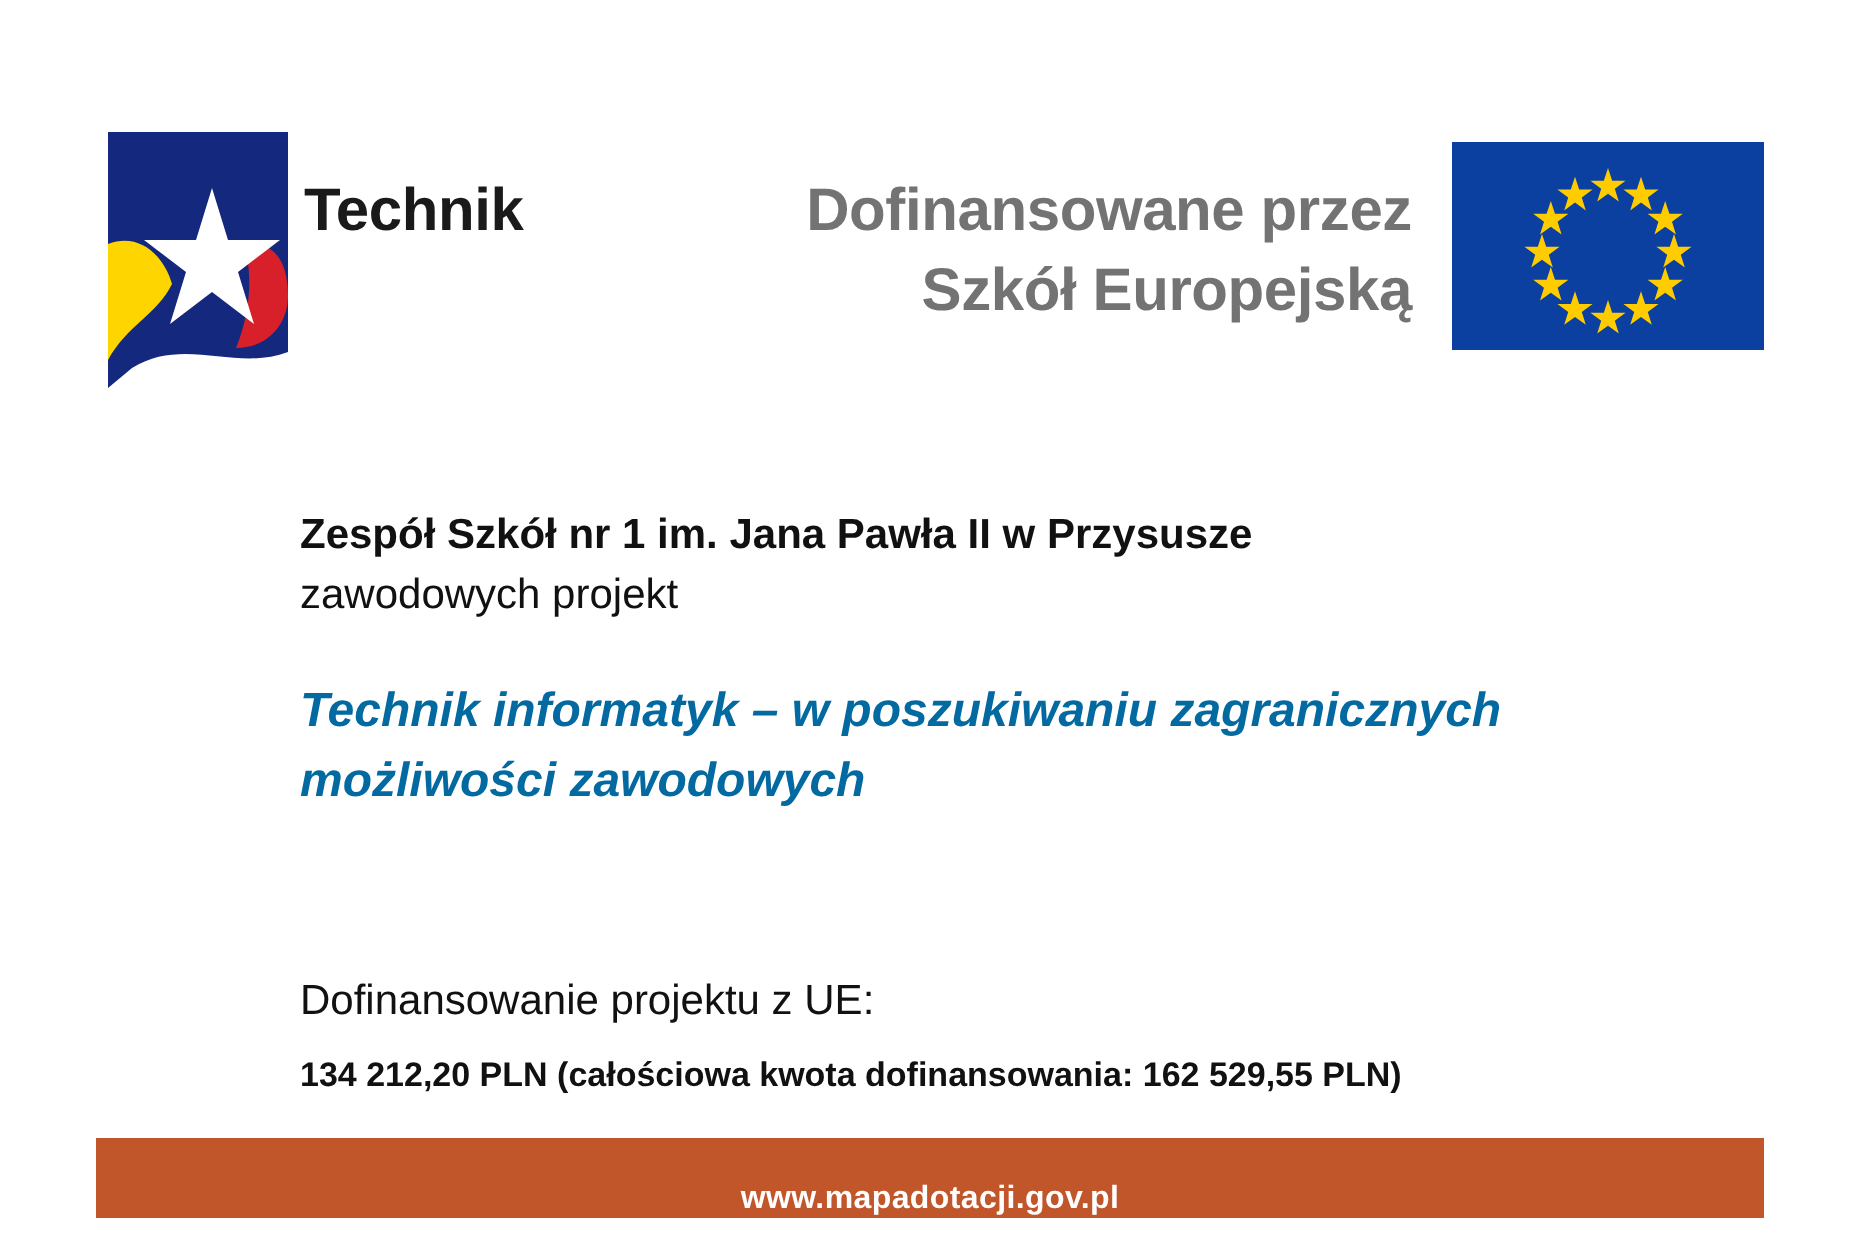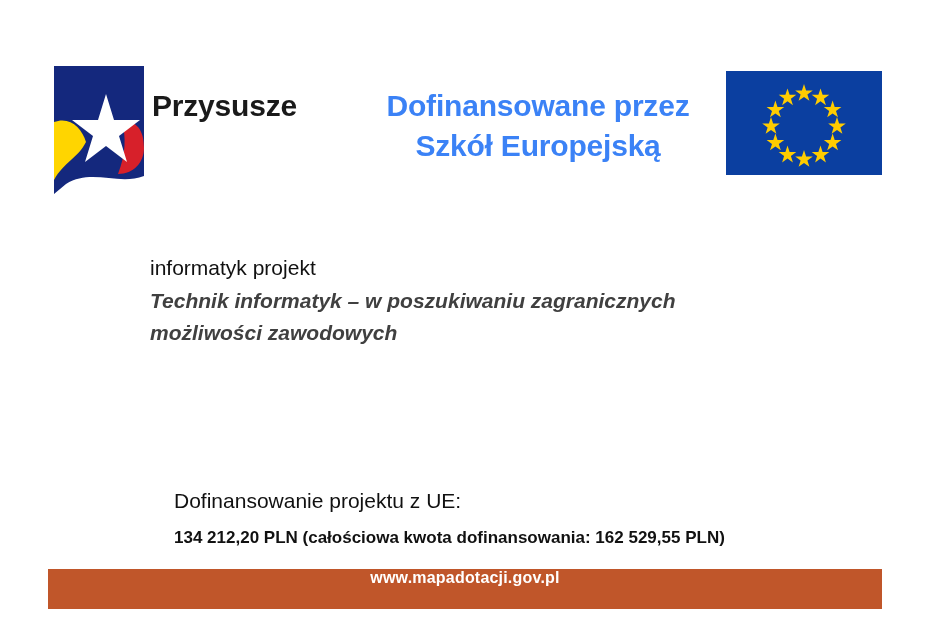--- a/index.html
+++ b/index.html
@@ -58,25 +58,25 @@
     letter-spacing: -0.2px;
     white-space: nowrap;
   }
 
   
   .eu-text {
     position: absolute;
     left: 370px;
     top: 38px;
     width: 336px;
-    text-align: center;
+    text-align: right;
     font-size: 30px;
     font-weight: bold;
     line-height: 1.32;
-    color: #3b82f6;
+    color: #737373;
     letter-spacing: -0.2px;
   }
 
   
   .eu-flag {
     position: absolute;
     left: 726px;
     top: 23px;
     width: 156px;
     height: 104px;
@@ -96,36 +96,35 @@
     line-height: 1.45;
     color: #111111;
   }
   .line-realizes {
     font-size: 21px;
     font-weight: normal;
     line-height: 1.45;
     color: #111111;
   }
   .line-project-title {
-    margin-top: 2px;
-    font-size: 21px;
+    margin-top: 24px;
+    font-size: 24px;
     font-weight: bold;
     font-style: italic;
     line-height: 1.48;
-    color: #404040;
+    color: #0369a1;
     width: 640px;
   }
 
   
   .funding {
     position: absolute;
     left: 150px;
     top: 486px;
     width: 700px;
-    margin-left: 24px;
   }
   .funding-label {
     font-size: 21px;
     font-weight: normal;
     color: #111111;
     line-height: 1.45;
   }
   .funding-amount {
     margin-top: 10px;
     font-size: 17px;
@@ -136,21 +135,21 @@
 
   
   .footer {
     position: absolute;
     left: 48px;
     top: 569px;
     width: 834px;
     height: 40px;
     background: #c0562a;
     display: flex;
-    align-items: flex-start;
+    align-items: flex-end;
     justify-content: center;
   }
   .footer-url {
     color: #ffffff;
     font-size: 16px;
     font-weight: bold;
     letter-spacing: 0.2px;
   }
 </style>
 </head>
@@ -167,21 +166,21 @@
 
         <path d="M6 64 C22 58 34 70 38 84 C30 100 16 104 6 122 Z" fill="#ffd500"></path>
 
         <path d="M74 64 C90 62 96 74 96 90 C96 104 86 116 70 116 C78 96 78 78 74 64 Z" fill="#d7202a"></path>
 
         <path d="M58 36 L66 62 L92 62 L71 78 L79 104 L58 88 L37 104 L45 78 L24 62 L50 62 Z" fill="#ffffff"></path>
       </svg>
     </div>
 
     <div class="fe-text">
-      <div>Przysusze</div>
+      <div>Technik</div>
     </div>
 
     <div class="eu-text">
       <div>Dofinansowane przez</div>
       <div>Szkół Europejską</div>
     </div>
 
     <div class="eu-flag">
       <svg viewBox="0 0 156 104" width="156" height="104" xmlns="http://www.w3.org/2000/svg">
         <rect x="0" y="0" width="156" height="104" fill="#0b3fa0"></rect>
@@ -198,21 +197,22 @@
           <polygon points="49.4,62.5 51.5,68.9 58.2,68.9 52.8,72.9 54.8,79.3 49.4,75.4 44,79.3 46,72.9 40.6,68.9 47.3,68.9"></polygon>
           <polygon points="45,46 47.1,52.4 53.8,52.4 48.4,56.4 50.4,62.8 45,58.9 39.6,62.8 41.6,56.4 36.2,52.4 42.9,52.4"></polygon>
           <polygon points="49.4,29.5 51.5,35.9 58.2,35.9 52.8,39.9 54.8,46.3 49.4,42.4 44,46.3 46,39.9 40.6,35.9 47.3,35.9"></polygon>
           <polygon points="61.5,17.4 63.6,23.8 70.3,23.8 64.9,27.8 66.9,34.2 61.5,30.3 56.1,34.2 58.1,27.8 52.7,23.8 59.4,23.8"></polygon>
         </g>
       </svg>
     </div>
   </div>
 
   <div class="body-block">
-    <div class="line-realizes">informatyk projekt</div>
+    <div class="line-school">Zespół Szkół nr 1 im. Jana Pawła II w Przysusze</div>
+    <div class="line-realizes">zawodowych projekt</div>
     <div class="line-project-title">Technik informatyk – w poszukiwaniu zagranicznych możliwości zawodowych</div>
   </div>
 
   <div class="funding">
     <div class="funding-label">Dofinansowanie projektu z UE:</div>
     <div class="funding-amount">134 212,20 PLN (całościowa kwota dofinansowania: 162 529,55 PLN)</div>
   </div>
 
   <div class="footer">
     <span class="footer-url">www.mapadotacji.gov.pl</span>

